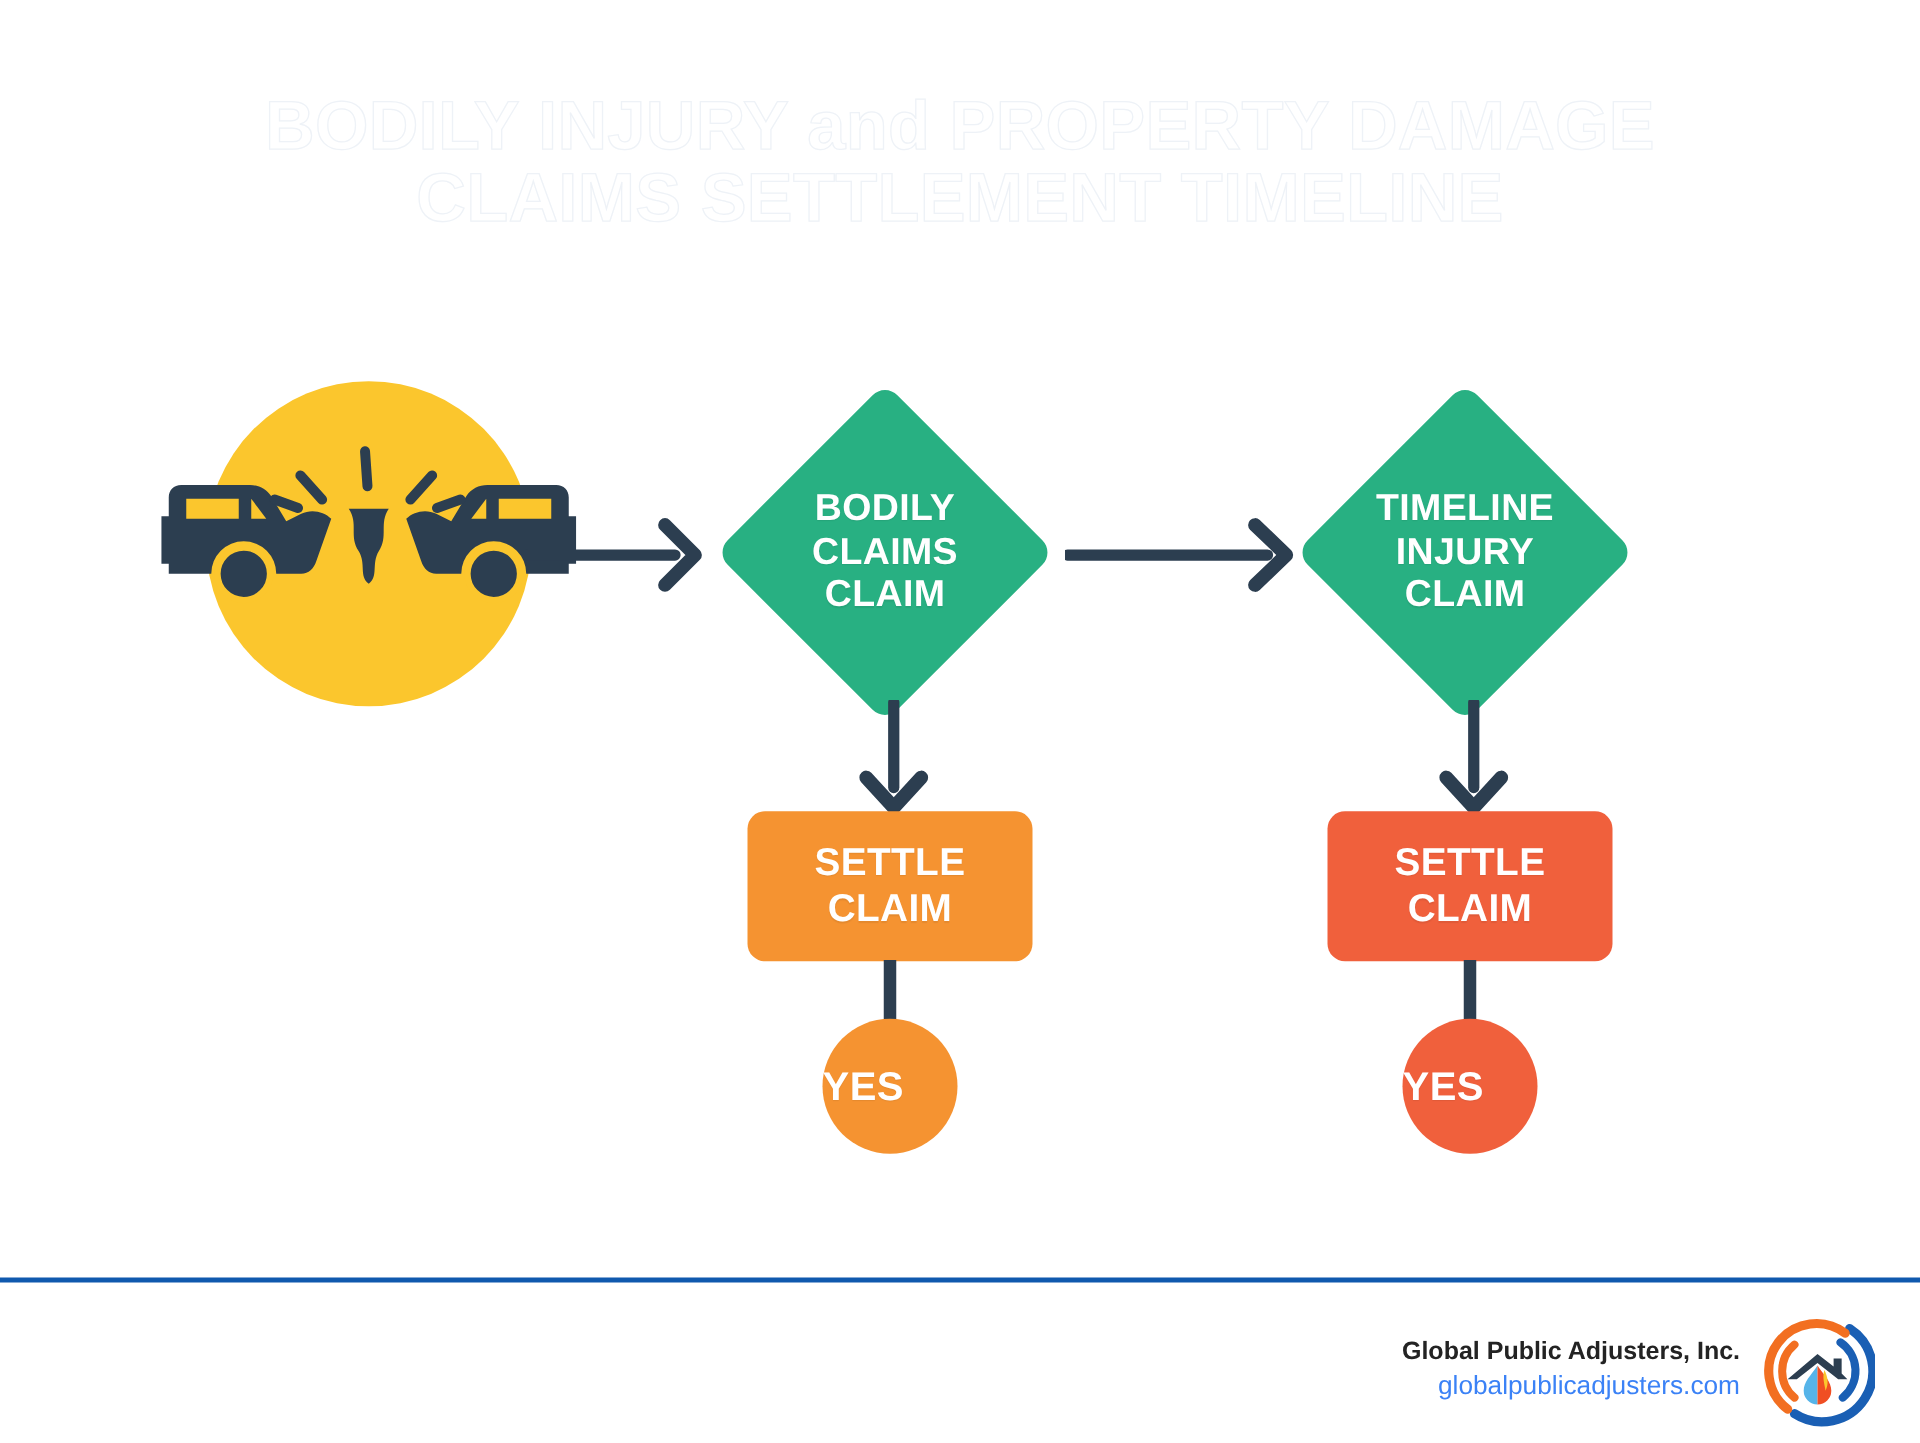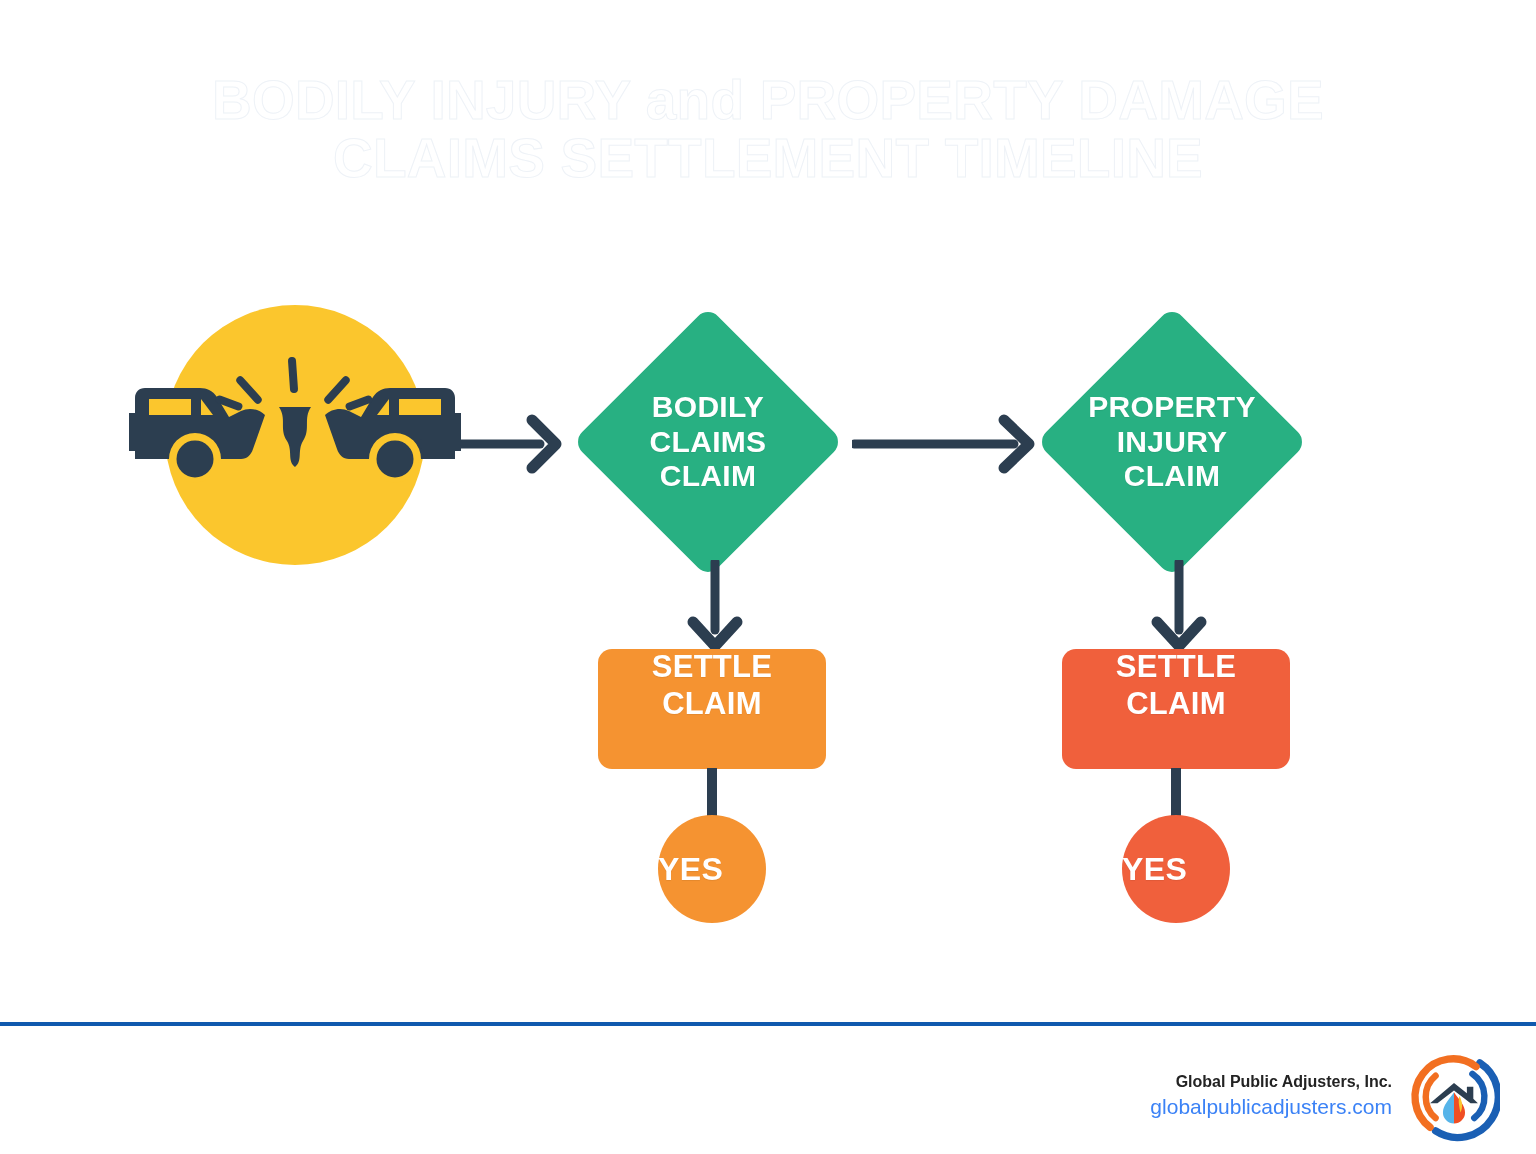--- a/index.html
+++ b/index.html
@@ -105,21 +105,21 @@
 
   
   .settle-box {
     position: absolute;
     width: 228px;
     height: 120px;
     border-radius: 14px;
     display: flex;
     flex-direction: column;
     align-items: center;
-    justify-content: flex-start;
+    justify-content: center;
     color: #ffffff;
     font-weight: bold;
     font-size: 31px;
     line-height: 1.18;
     text-align: center;
     letter-spacing: 0.3px;
     text-shadow: 0 1px 1px rgba(0,0,0,0.07);
   }
   #settle-bodily { left: 598px; top: 649px; background: #f59331; }
   #settle-property { left: 1062px; top: 649px; background: #f0603c; }
@@ -170,21 +170,21 @@
     right: 36px;
     top: 1050px;
     display: flex;
     align-items: center;
     gap: 16px;
   }
   #footer-text {
     text-align: right;
   }
   #footer-company {
-    font-size: 16px;
+    font-size: 20px;
     font-weight: bold;
     color: #232323;
     line-height: 1.35;
     white-space: nowrap;
     text-align: right;
   }
   #footer-url {
     font-size: 21px;
     color: #3b82f6;
     line-height: 1.35;
@@ -255,21 +255,21 @@
   </div>
 
   <svg id="arrow-bodily-to-property" class="arrow-svg" width="190" height="64" viewBox="0 0 190 64">
     <line x1="2" y1="32" x2="162" y2="32" stroke="#2c3e50" stroke-width="9" stroke-linecap="round"></line>
     <polyline points="152,8 177,32 152,56" fill="none" stroke="#2c3e50" stroke-width="11" stroke-linecap="round" stroke-linejoin="round"></polyline>
   </svg>
 
   <div id="diamond-property-wrap" class="diamond-wrap">
     <div class="diamond diamond-inner-pos"></div>
     <div class="diamond-label">
-      <span>PROPERTY</span>
+      <span>TIMELINE</span>
       <span>INJURY</span>
       <span>CLAIM</span>
     </div>
   </div>
 
   <svg id="arrow-down-bodily" class="arrow-svg" width="62" height="96" viewBox="0 0 62 96">
     <line x1="31" y1="2" x2="31" y2="70" stroke="#2c3e50" stroke-width="9" stroke-linecap="round"></line>
     <polyline points="9,62 31,86 53,62" fill="none" stroke="#2c3e50" stroke-width="11" stroke-linecap="round" stroke-linejoin="round"></polyline>
   </svg>
 

